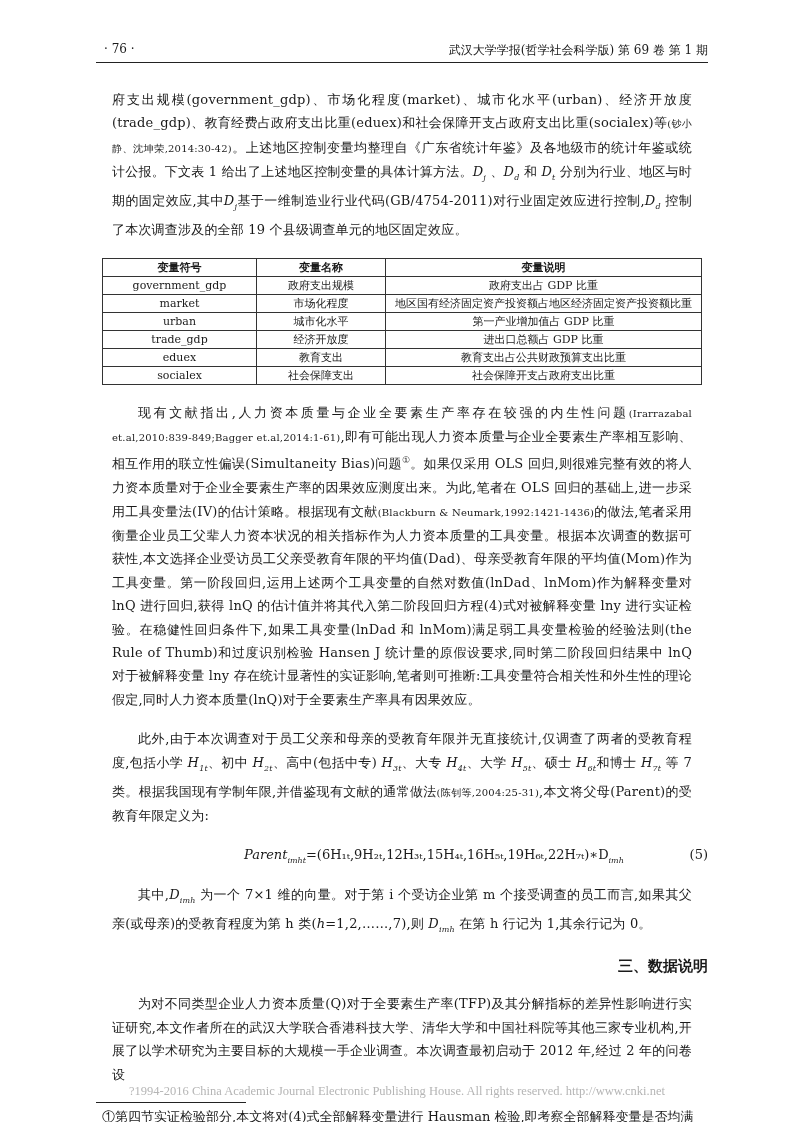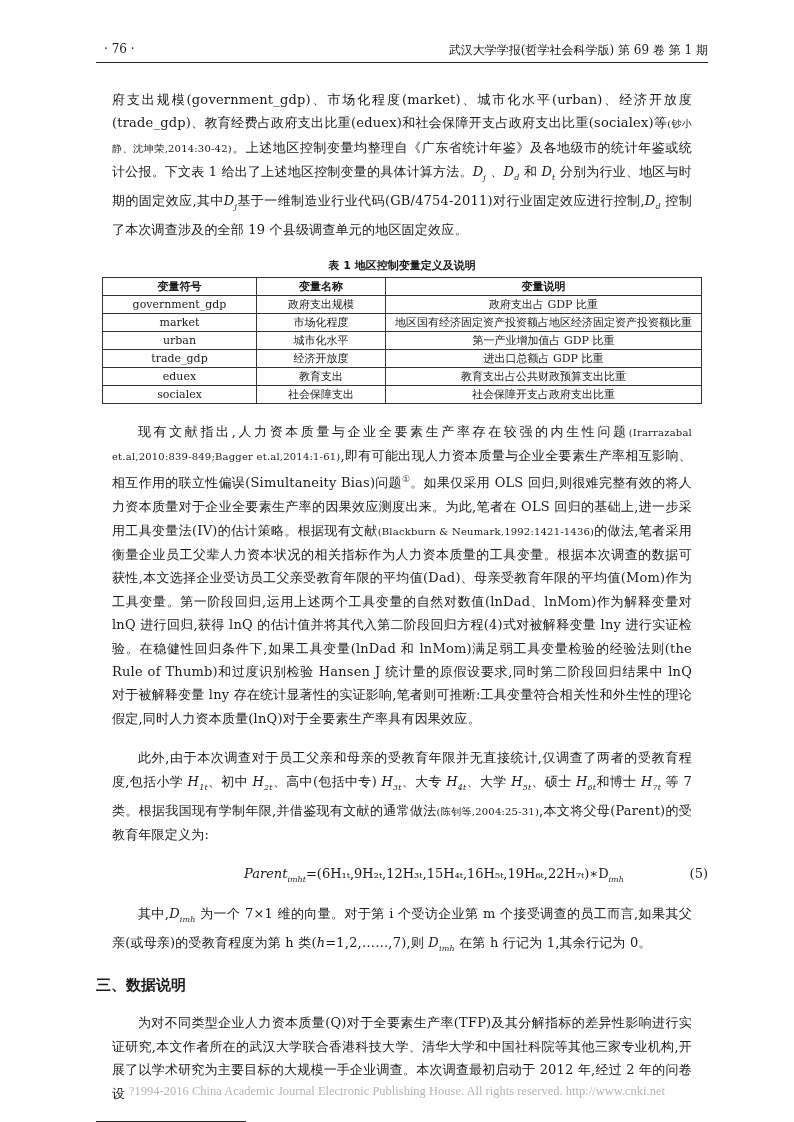--- a/index.html
+++ b/index.html
@@ -16,41 +16,40 @@
   sub { font-size:8px; font-style:italic; }
   i { font-style:italic; }
   .tcap { text-align:center; font-family:"DejaVu Sans", sans-serif; font-weight:bold; font-size:11px; margin:5px 0 4px 0; }
   table { border-collapse:collapse; width:600px; margin:0 auto 8px auto; font-size:11px;padding-left:40px; }
   th, td { border:1px solid #333; text-align:center; height:17px; padding:0 4px; }
   th { font-family:"DejaVu Sans", sans-serif; font-weight:bold; font-size:11px; }
   td.c1 { width:145px; } td.c2 { width:120px; }
   .eq { position:relative; height:24px; font-size:13px; line-height:24px; }
   .eq .expr { position:absolute; left:148px; font-style:normal; }
   .eq .num { position:absolute; right:0; }
-  .sec { text-align:left; font-family:"DejaVu Sans", sans-serif; font-weight:bold; font-size:15px; margin:10px 0 10px 0; }
+  .sec { text-align:right; font-family:"DejaVu Sans", sans-serif; font-weight:bold; font-size:15px; margin:10px 0 10px 0; }
   .subsec { font-family:"DejaVu Sans", sans-serif; font-weight:bold; font-size:12px; padding-left:2px; line-height:22px; }
   .fnrule { width:150px; border-top:1px solid #222; margin:14px 0 6px 0; }
   .fn { font-size:13px; line-height:15px; padding-left:8px; text-indent:-2px; }
   .footer { position:absolute; left:0; width:794px; top:1084px; text-align:center; font-family:"Liberation Serif", serif;
             color:#b5b5b5; font-size:12.5px; }
   .fnmark { font-size:9px; vertical-align:super; }
 </style>
 </head>
 <body>
 
 <div class="header">
   <span class="pno">· 76 ·</span>
   <span class="jt">武汉大学学报(哲学社会科学版)  第 69 卷 第 1 期</span>
 </div>
 
 <div class="body">
 
   <p><span>府支出规模(government_gdp)、市场化程度(market)、城市化水平(urban)、经济开放度(trade_gdp)、教育经费占政府支出比重(eduex)和社会保障开支占政府支出比重(socialex)等</span><span class="cite">(钞小静、沈坤荣,2014:30-42)</span><span>。上述地区控制变量均整理自《广东省统计年鉴》及各地级市的统计年鉴或统计公报。下文表 1 给出了上述地区控制变量的具体计算方法。</span><i>D</i><sub>j</sub><span> 、</span><i>D</i><sub>d</sub><span> 和 </span><i>D</i><sub>t</sub> <span>分别为行业、地区与时期的固定效应,其中</span><i>D</i><sub>j</sub><span>基于一维制造业行业代码(GB/4754-2011)对行业固定效应进行控制,</span><i>D</i><sub>d</sub> <span>控制了本次调查涉及的全部 19 个县级调查单元的地区固定效应。</span></p>
 
-  <div class="tcap">表 1   地区控制变量定义及说明</div>
   <table>
     <thead>
       <tr>
         <th>变量符号</th>
         <th>变量名称</th>
         <th>变量说明</th>
       </tr>
     </thead>
     <tbody>
       <tr>

